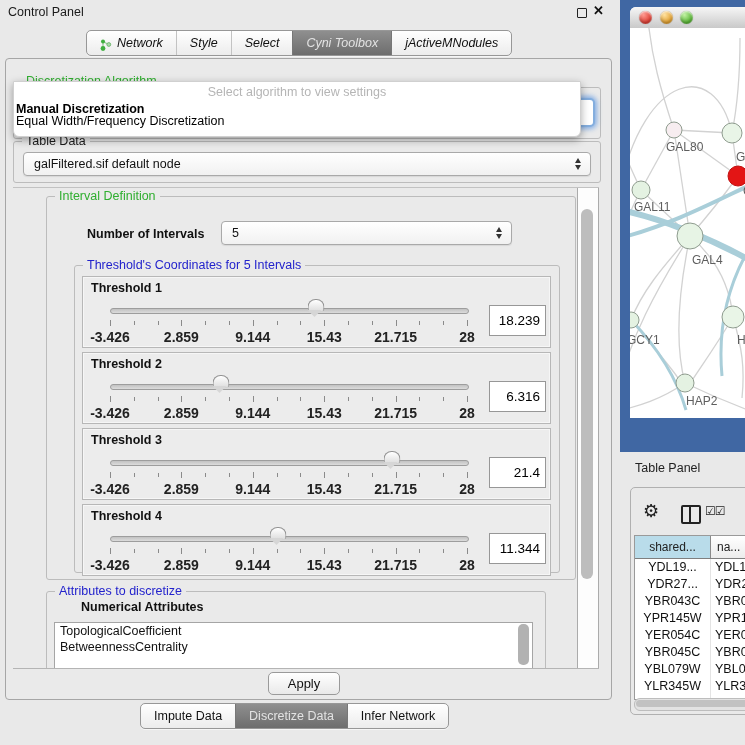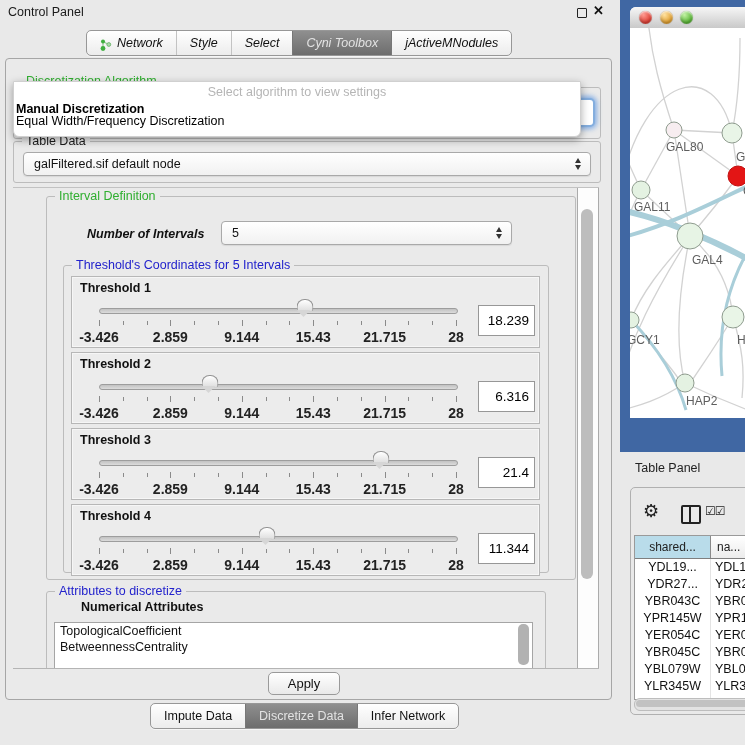--- a/index.html
+++ b/index.html
@@ -56,21 +56,21 @@
   .spin::after{bottom:0;border-top:5px solid #333;}
 
   
   .viewport{left:7px;top:128px;width:586px;height:480px;overflow:hidden;background:#eaeaea;
             border-top:1px solid #c2c2c2;border-bottom:1px solid #b4b4b4;}
   .vscroll{position:absolute;right:0;top:0;width:20px;height:480px;background:#fdfdfd;
            border-left:1px solid #ababab;border-right:1px solid #ababab;}
   .vscroll .thumb-v{position:absolute;left:3px;top:21px;width:12px;height:370px;background:#bdbdbd;border-radius:6px;}
 
   
-  .noi-label{left:40px;top:30px;font-size:12.5px;font-weight:bold;color:#111;font-style:italic;}
+  .noi-label{left:40px;top:30px;font-size:12.5px;font-weight:bold;color:#111;}
   .noi-combo{left:174px;top:24px;width:289px;height:22px;}
 
   .thr-list{position:absolute;left:7px;top:10px;width:469px;}
   .thr{position:relative;width:467px;height:70px;margin-bottom:4px;background:#ececec;
        border:1px solid #b7b7b7;box-shadow:inset 0 0 0 1px #f6f6f6;}
   .thr-label{position:absolute;left:8px;top:4px;font-size:12.5px;font-weight:bold;color:#111;}
   .track{position:absolute;left:27px;top:31px;width:357px;height:4px;border:1px solid #9d9d9d;
          border-radius:3px;background:linear-gradient(#c2c2c2,#dcdcdc);}
   .thumb-rail{position:absolute;left:27px;top:22px;width:357px;height:20px;}
   .thumb{position:absolute;top:0;width:15px;height:11px;transform:translateX(-50%);
@@ -90,21 +90,21 @@
   .attr-title{left:36px;top:412px;font-size:12.5px;font-weight:bold;color:#111;margin-left:32px;}
   .attr-list{position:absolute;left:41px;top:434px;width:477px;height:46px;background:#fff;
              border:1px solid #a5a5a5;overflow:hidden;}
   .attr-item{font-size:12.5px;color:#111;line-height:16px;padding-left:5px;}
   .attr-scroll{position:absolute;left:505px;top:436px;width:11px;height:41px;background:#b2b2b2;border-radius:5px;}
 
   
   .apply-btn{left:262px;top:613px;width:70px;height:21px;line-height:21px;text-align:center;
              background:linear-gradient(#ffffff,#e9e9e9);border:1px solid #9a9a9a;border-radius:5px;
              font-size:13px;color:#111;}
-  .bottom-tabs{left:150px;top:703px;}
+  .bottom-tabs{left:140px;top:703px;}
 
   
   .net-frame{left:620px;top:0;width:125px;height:452px;background:#4067a3;}
   .net-inner{position:absolute;left:10px;top:7px;width:115px;height:411px;background:#fff;
              border-radius:6px 0 0 0;overflow:hidden;}
   .net-titlebar{position:absolute;left:0;top:0;width:100%;height:21px;
                 background:linear-gradient(#f6f6f6,#c9c9c9);border-bottom:1px solid #9c9c9c;}
   .tlight{position:absolute;top:4px;width:13px;height:13px;border-radius:50%;box-shadow:inset 0 1px 2px rgba(255,255,255,.8), inset 0 -2px 3px rgba(0,0,0,.25), 0 0 1px rgba(0,0,0,.4);}
   .tl-red{left:9px;background:radial-gradient(circle at 35% 30%,#ff9a90,#dd3e33 65%);}
   .tl-yellow{left:30px;background:radial-gradient(circle at 35% 30%,#ffe2a0,#e09e2e 65%);}
@@ -204,21 +204,21 @@
 
       <div class="groupbox" style="left:33px;top:8px;width:528px;height:382px;">
         <span class="grouplabel lab-green">Interval Definition</span>
 
         <div class="abs noi-label">Number of Intervals</div>
         <div class="abs aq-combo noi-combo">
           <span class="cv">5</span>
           <span class="spin"></span>
         </div>
 
-        <div class="groupbox" style="left:16px;top:68px;width:484px;height:306px;">
+        <div class="groupbox" style="left:27px;top:68px;width:484px;height:306px;">
           <span class="grouplabel lab-blue">Threshold's Coordinates for 5 Intervals</span>
 
           <div class="thr-list">
 
           <div class="thr">
               <div class="thr-label">Threshold 1</div>
               <div class="track"></div>
               <div class="thumb-rail">
                 <div class="thumb" style="left: 57.7197%;"></div>
               </div>

